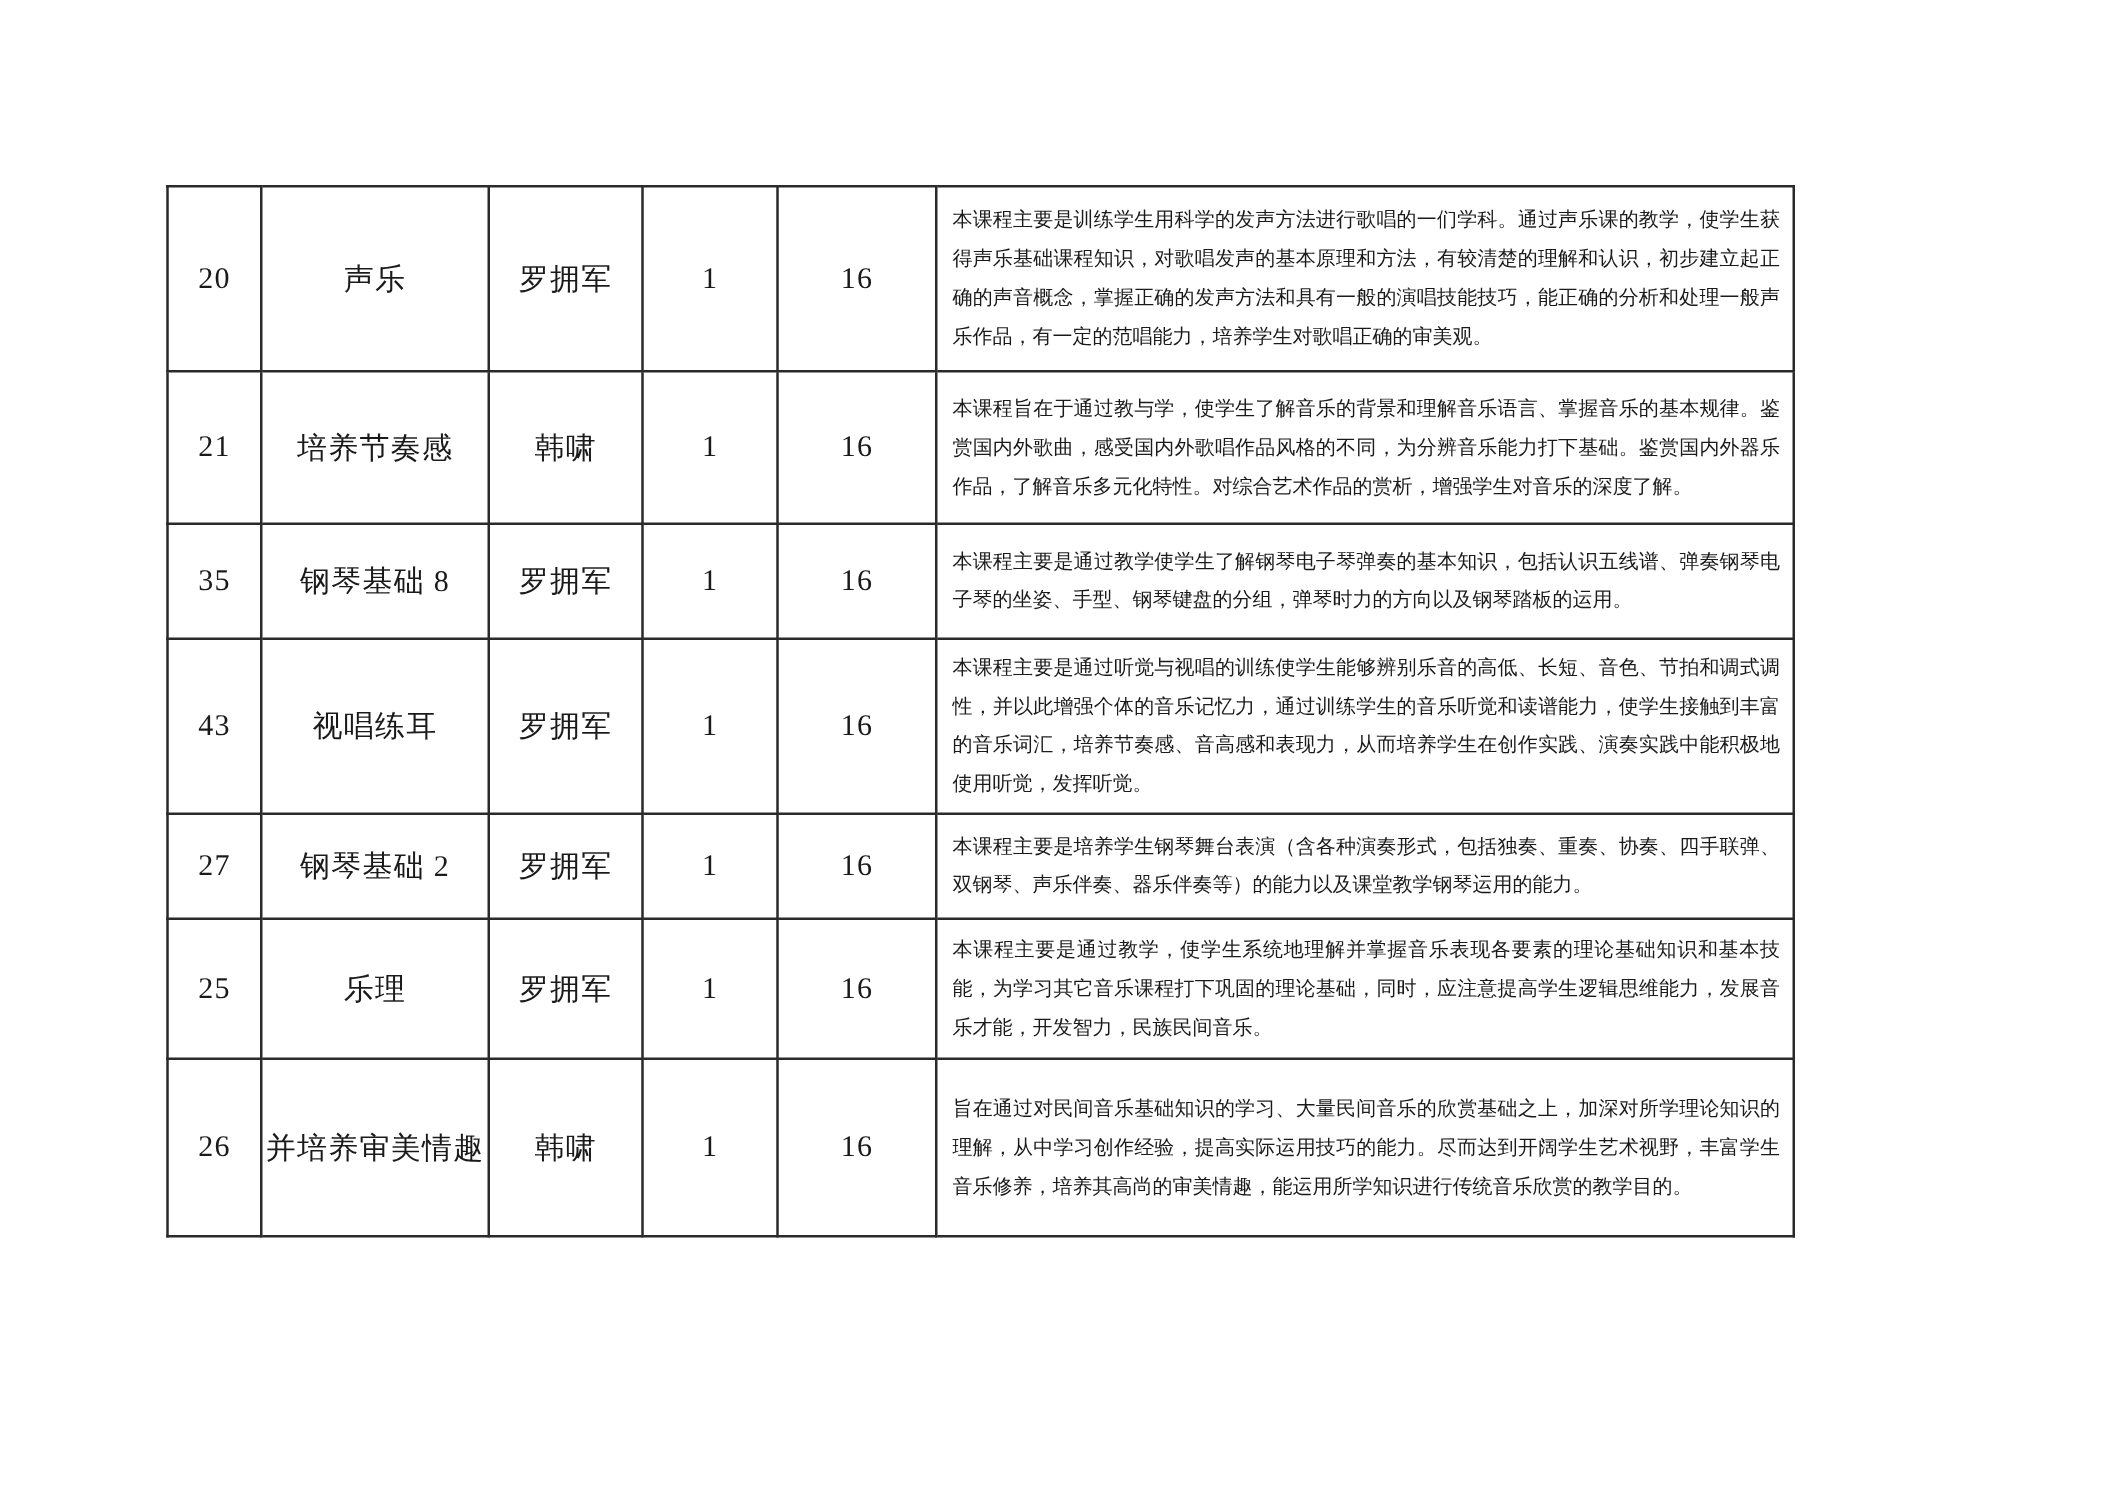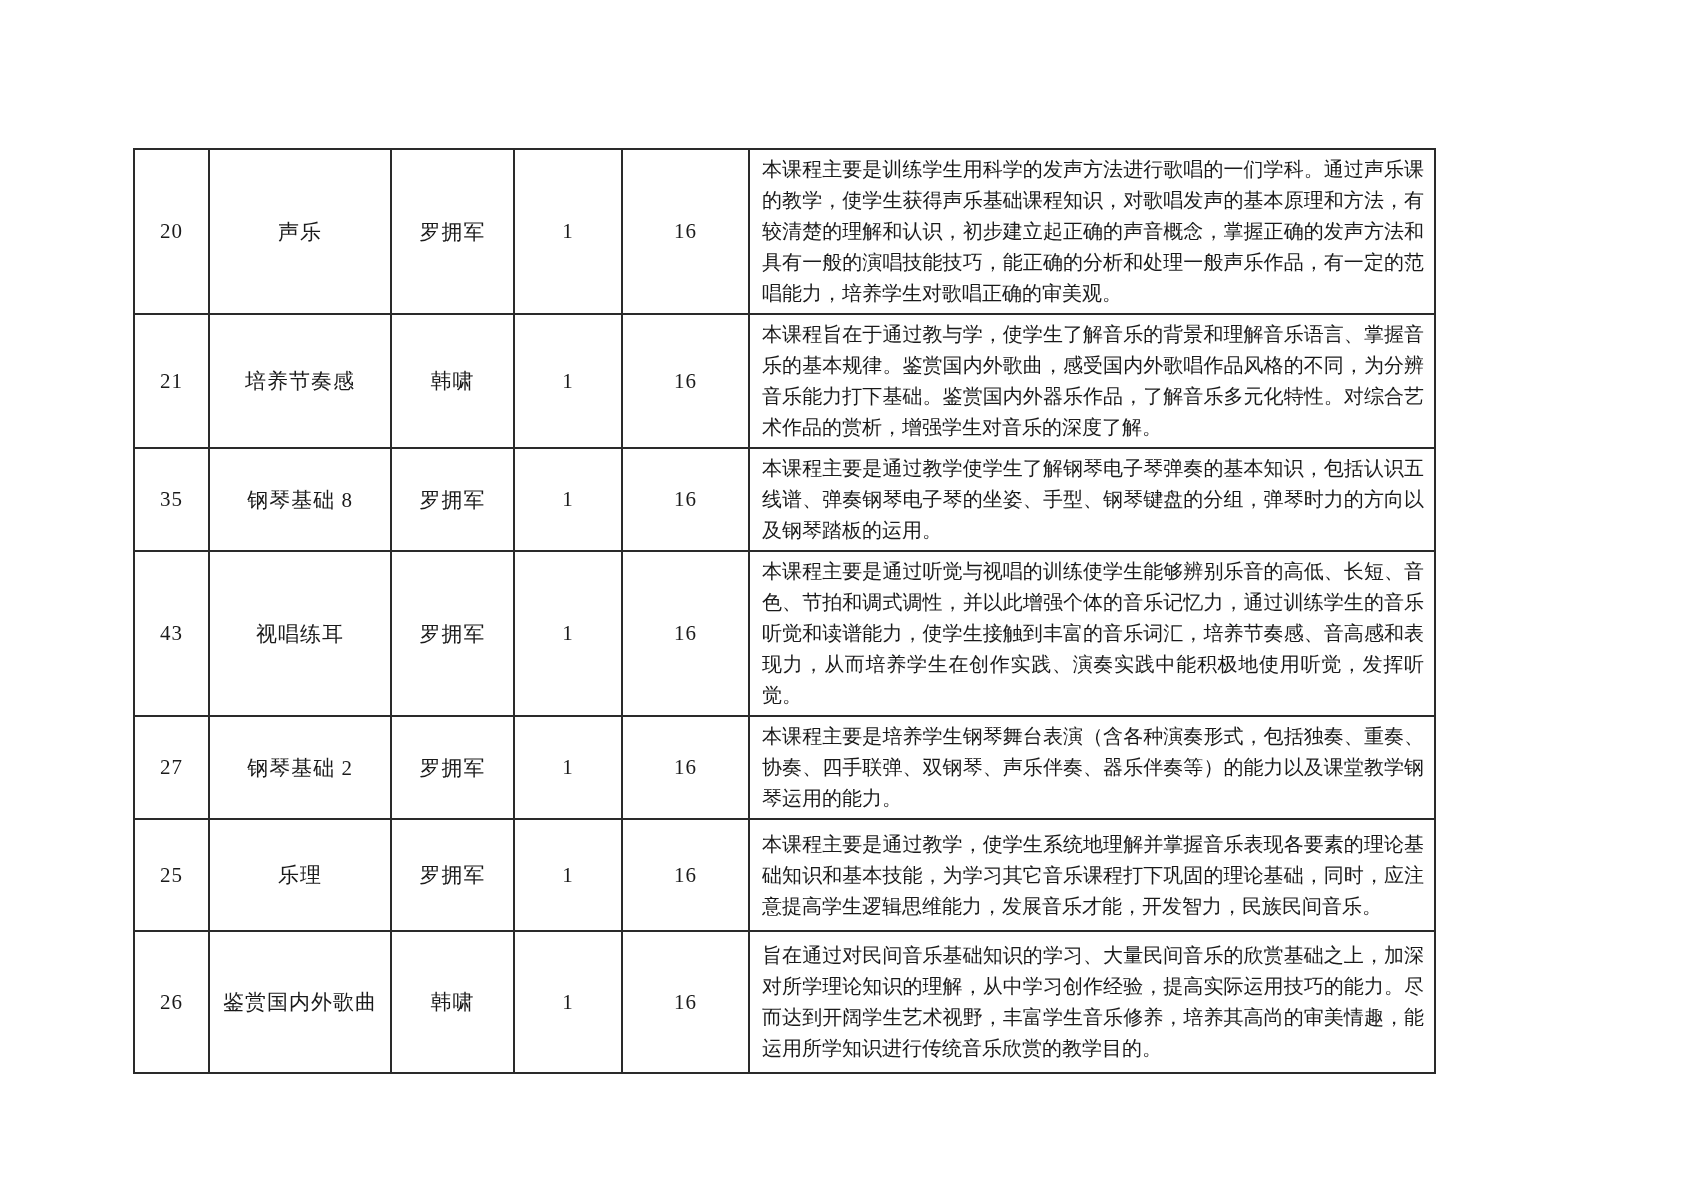--- a/index.html
+++ b/index.html
@@ -39,28 +39,28 @@
   tbody tr:nth-child(2) { height: 122px; }
   tbody tr:nth-child(3) { height: 92px;  }
   tbody tr:nth-child(4) { height: 140px; }
   tbody tr:nth-child(5) { height: 84px;  }
   tbody tr:nth-child(6) { height: 112px; }
   tbody tr:nth-child(7) { height: 142px; }
 
   td.center-cell {
     text-align: center;
     vertical-align: middle;
-    font-size: 21px;
+    font-size: 24px;
     letter-spacing: 1px;
   }
   td.desc-cell {
     vertical-align: middle;
     text-align: justify;
     text-justify: inter-ideograph;
-    font-size: 20px;
+    font-size: 16px;
     line-height: 31px;
     padding: 4px 10px 4px 12px;
   }
 </style>
 </head>
 <body>
 
 <table class="doc-table">
   <colgroup>
     <col class="col-num">
@@ -120,20 +120,20 @@
     <td class="center-cell">25</td>
     <td class="center-cell">乐理</td>
     <td class="center-cell">罗拥军</td>
     <td class="center-cell">1</td>
     <td class="center-cell">16</td>
     <td class="desc-cell">本课程主要是通过教学，使学生系统地理解并掌握音乐表现各要素的理论基础知识和基本技能，为学习其它音乐课程打下巩固的理论基础，同时，应注意提高学生逻辑思维能力，发展音乐才能，开发智力，民族民间音乐。</td>
   </tr>
 
   <tr>
     <td class="center-cell">26</td>
-    <td class="center-cell">鉴赏国内外歌曲</td>
+    <td class="center-cell">并培养审美情趣</td>
     <td class="center-cell">韩啸</td>
     <td class="center-cell">1</td>
     <td class="center-cell">16</td>
     <td class="desc-cell">旨在通过对民间音乐基础知识的学习、大量民间音乐的欣赏基础之上，加深对所学理论知识的理解，从中学习创作经验，提高实际运用技巧的能力。尽而达到开阔学生艺术视野，丰富学生音乐修养，培养其高尚的审美情趣，能运用所学知识进行传统音乐欣赏的教学目的。</td>
   </tr>
 </tbody>
 </table>
 
 </body></html>

